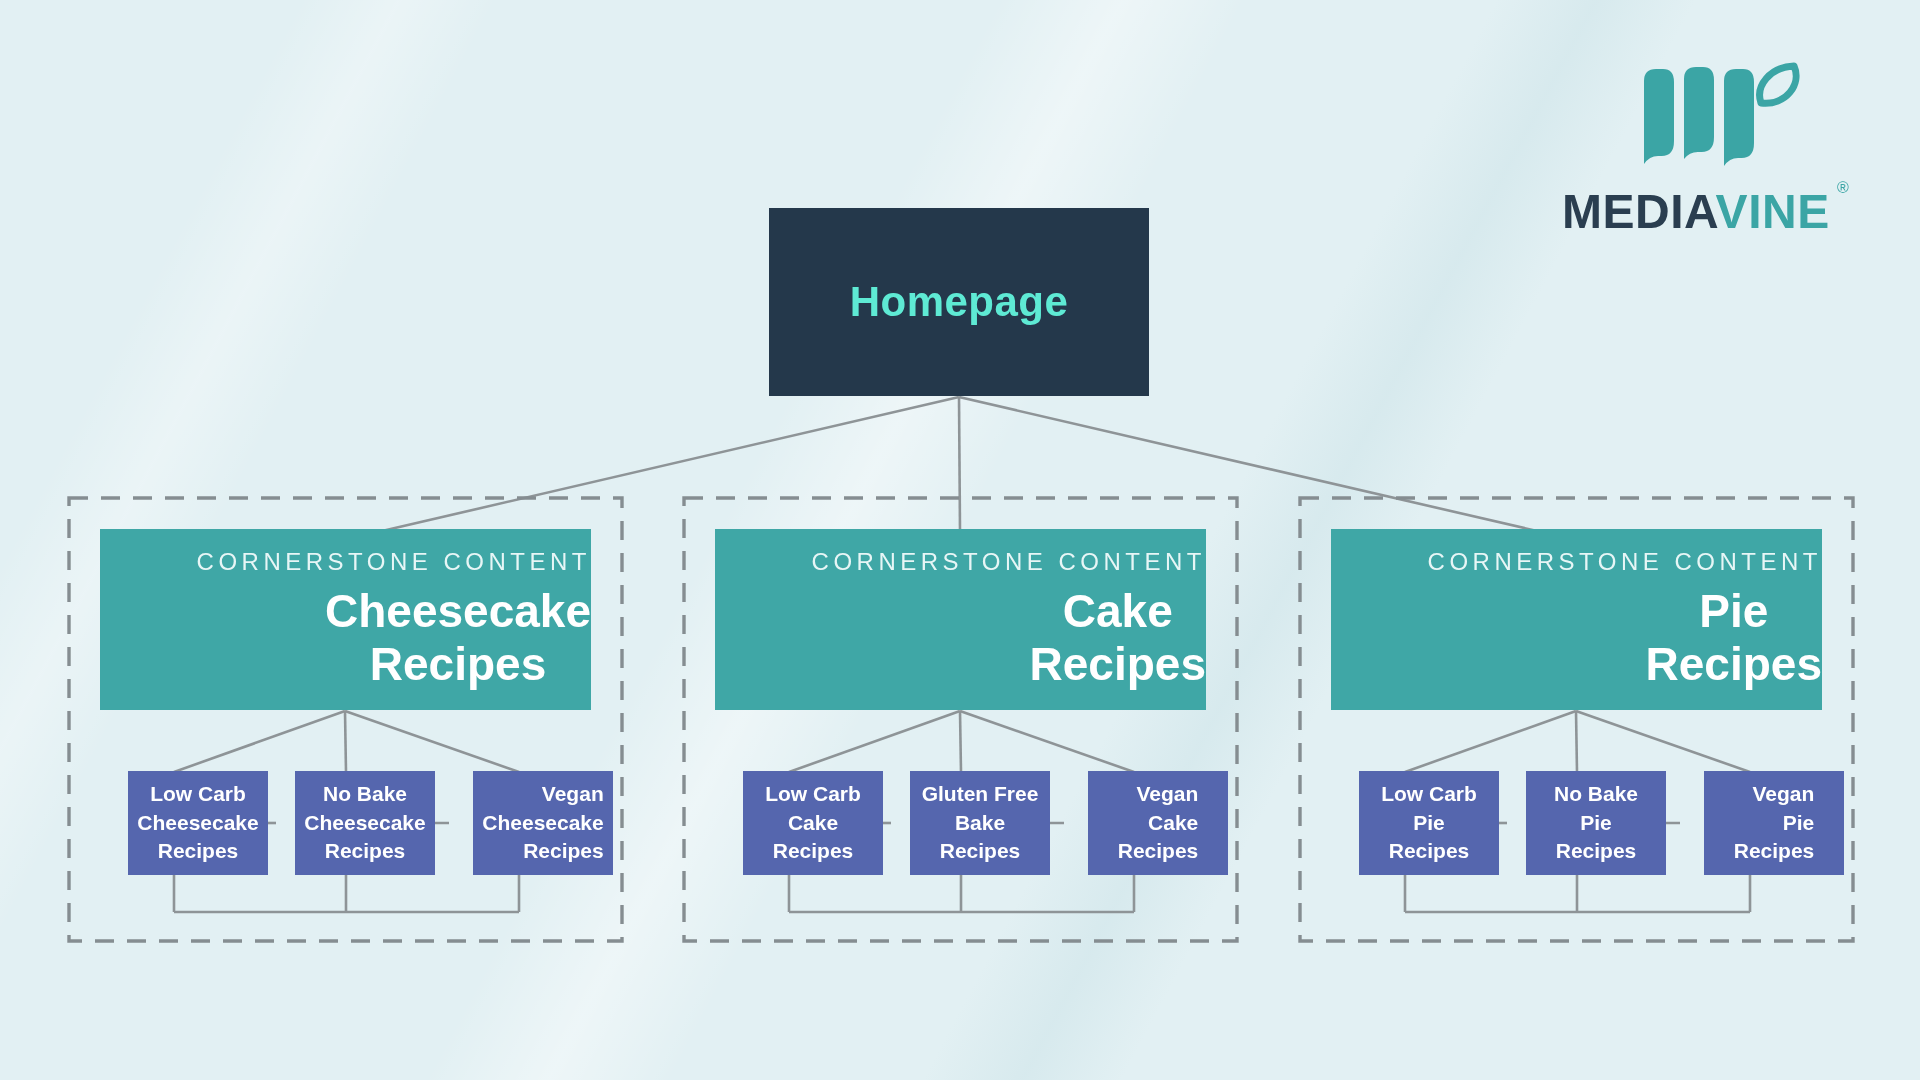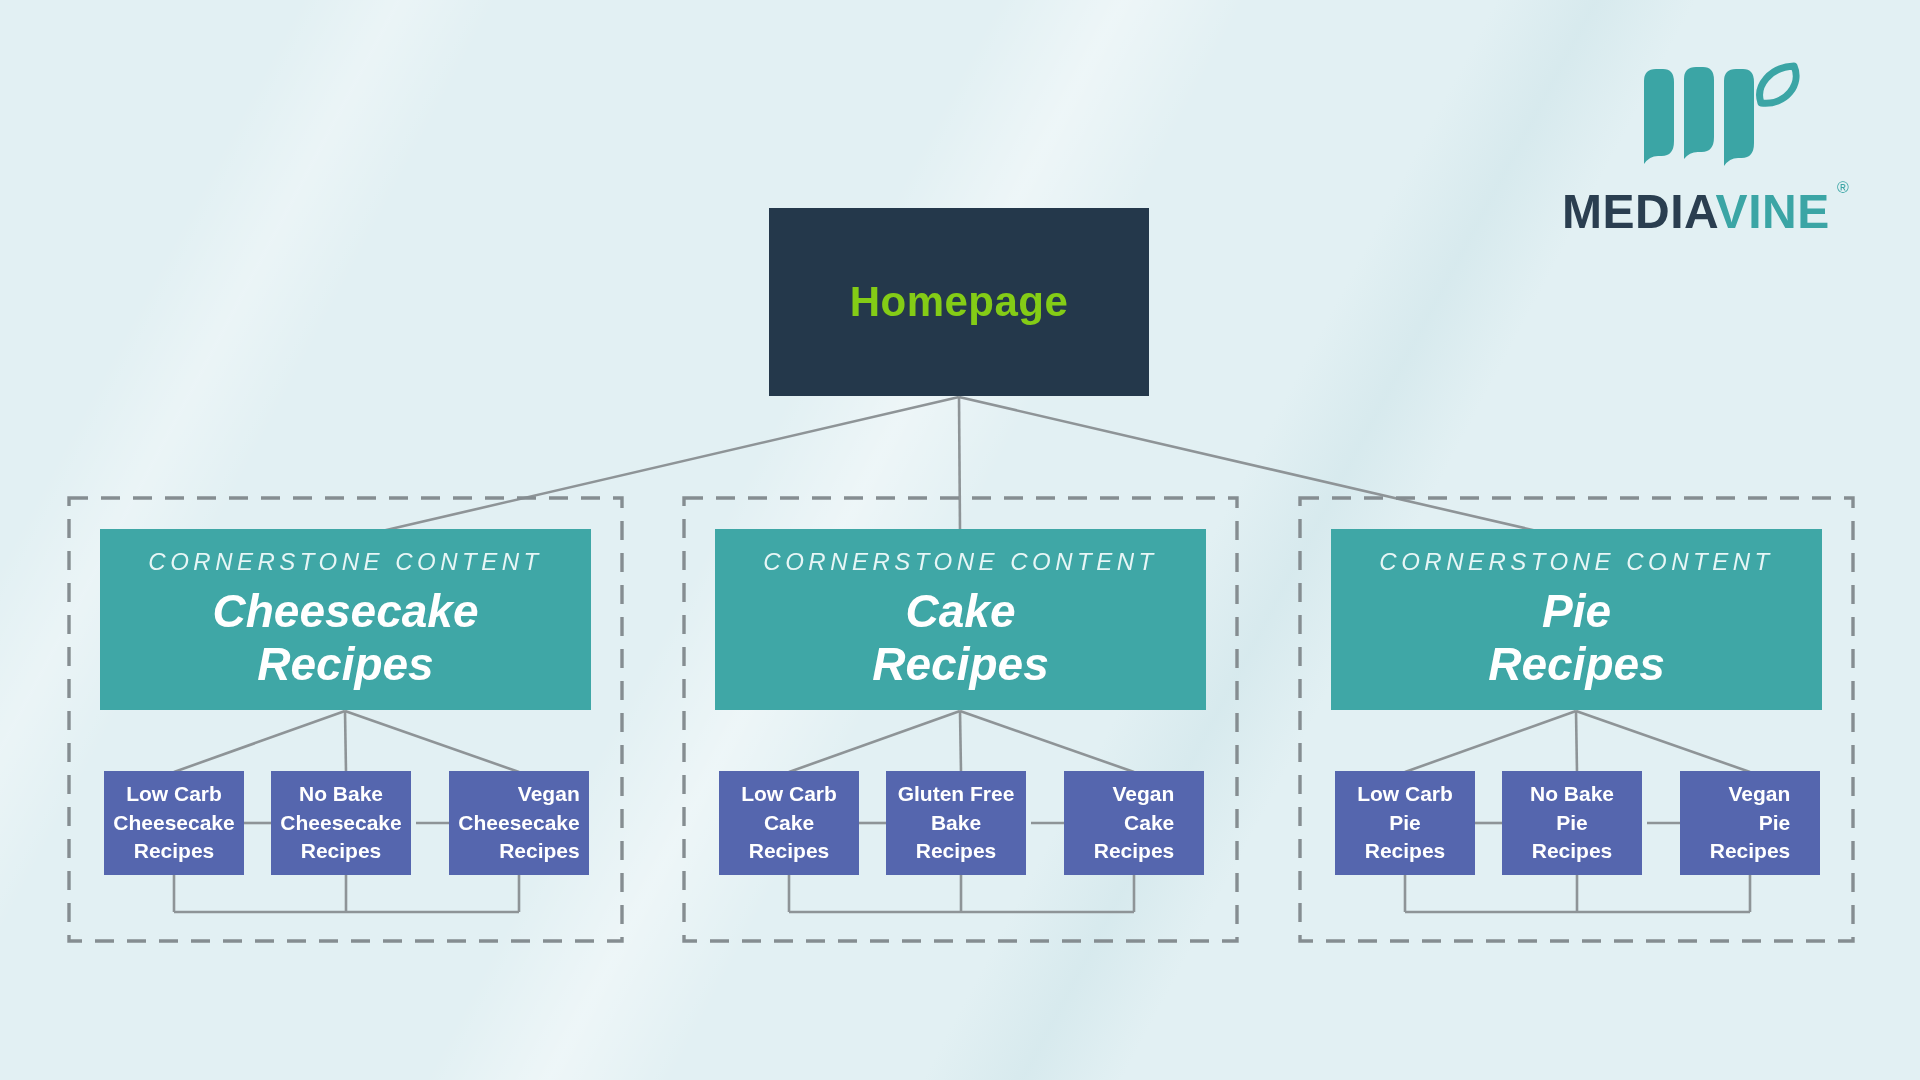--- a/index.html
+++ b/index.html
@@ -19,49 +19,48 @@
 
   
   #root-connectors{position:absolute;left:0;top:0;width:1920px;height:1080px;}
   .cline{stroke:#8E9497;stroke-width:2.6;fill:none;}
 
   
   .homepage{
     position:absolute;left:769px;top:208px;width:380px;height:188px;
     background:#24384B;display:flex;align-items:center;justify-content:center;
   }
-  .homepage-label{color:#84cc16;font-size:42px;font-weight:bold;letter-spacing:0.5px;}
+  .homepage-label{color:#5eead4;font-size:42px;font-weight:bold;letter-spacing:0.5px;}
 
   
   .logo{position:absolute;left:1556px;top:58px;width:304px;height:178px;text-decoration:underline;}
 
   
   .group{position:absolute;top:496px;width:557px;height:447px;}
   .group.g0{left:67px;}
   .group.g1{left:682px;}
   .group.g2{left:1298px;}
   .group-svg{position:absolute;left:0;top:0;width:557px;height:447px;}
   .dash-rect{fill:none;stroke:#858D91;stroke-width:3.4;stroke-dasharray:19 13;}
 
   .cornerstone{
     position:absolute;left:33px;top:33px;width:491px;height:181px;
-    background:#3FA7A6;display:flex;flex-direction:column;align-items:center;justify-content:center;
+    background:#3FA7A6;display:flex;flex-direction:column;align-items:flex-end;justify-content:center;
     text-align:center;
-    font-style:italic;
   }
   .eyebrow{
     color:#E7F6F6;font-size:24px;font-weight:400;letter-spacing:4.5px;margin-bottom:9px;
   }
   .cs-title{
     color:#FFFFFF;font-size:46px;font-weight:bold;line-height:1.15;white-space:pre-line;
   }
 
   .child{
     position:absolute;top:275px;width:140px;height:104px;background:#5566AE;
-    display:flex;align-items:center;justify-content:center;text-align:center;
+    display:flex;align-items:center;justify-content:center;text-align:center;margin-left:24px;
   }
   .child .lbl{color:#FFFFFF;font-size:21px;font-weight:bold;line-height:1.38;white-space:pre-line;}
   .child.c0{left:37px;}
   .child.c1{left:204px;}
   .child.c2{left:382px;text-align:right;}
 </style>
 </head>
 <body>
 
 <div class="bg-streaks"></div>

